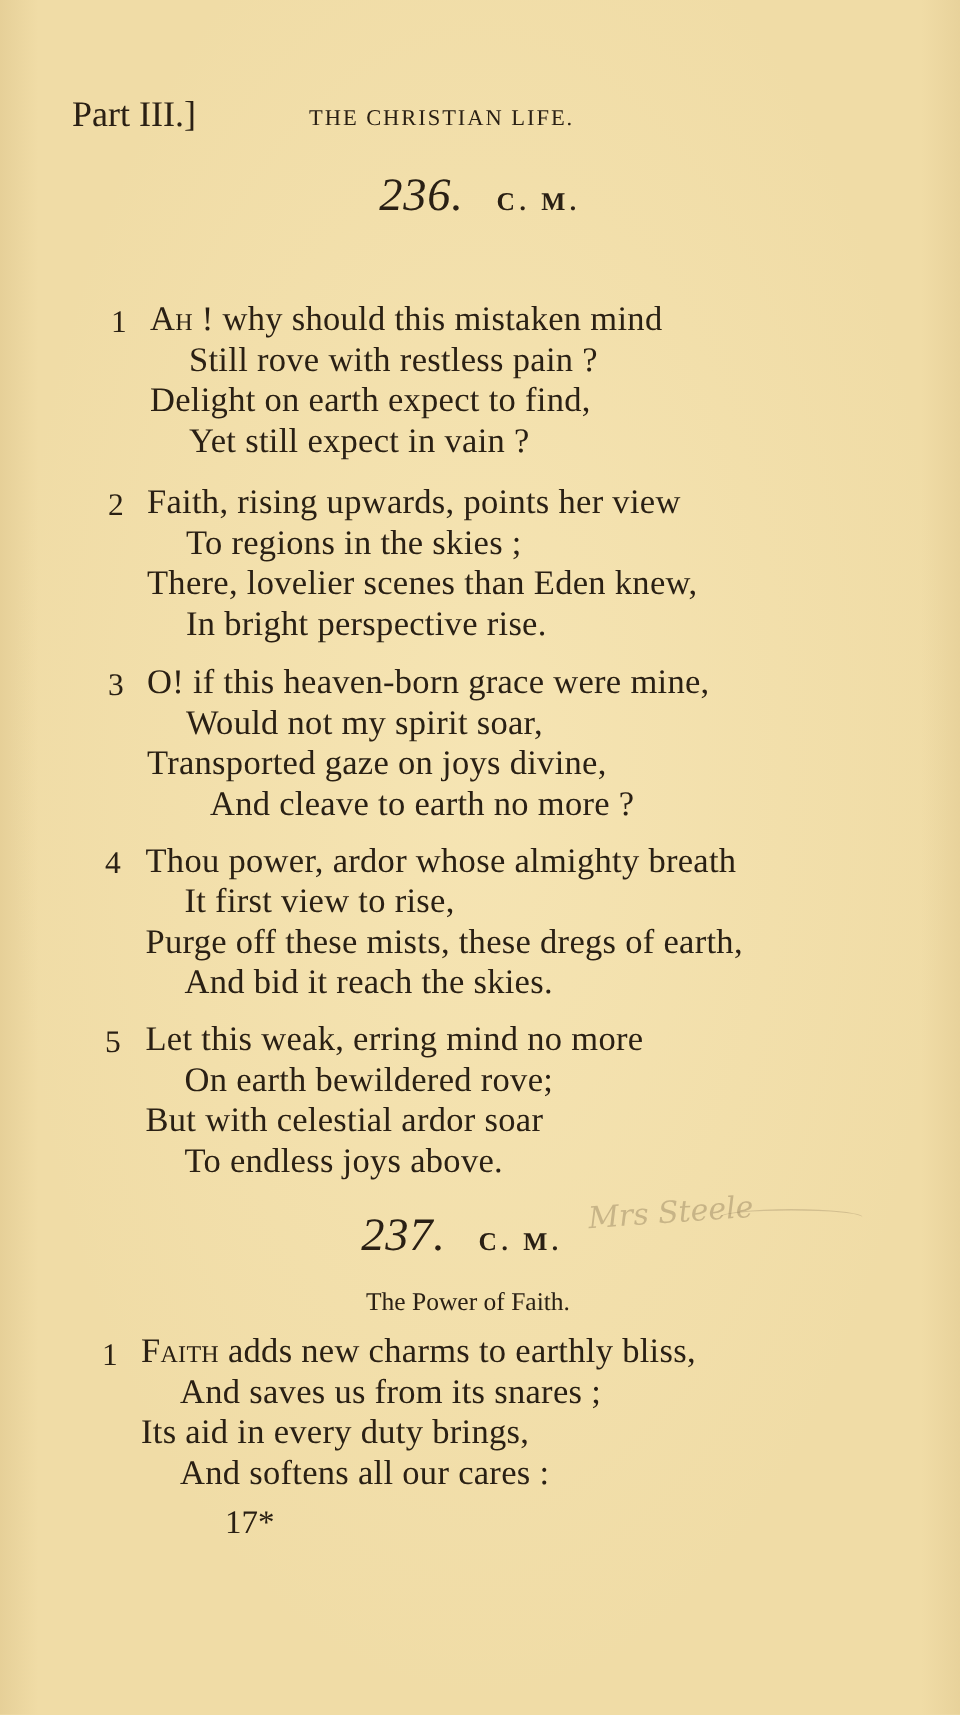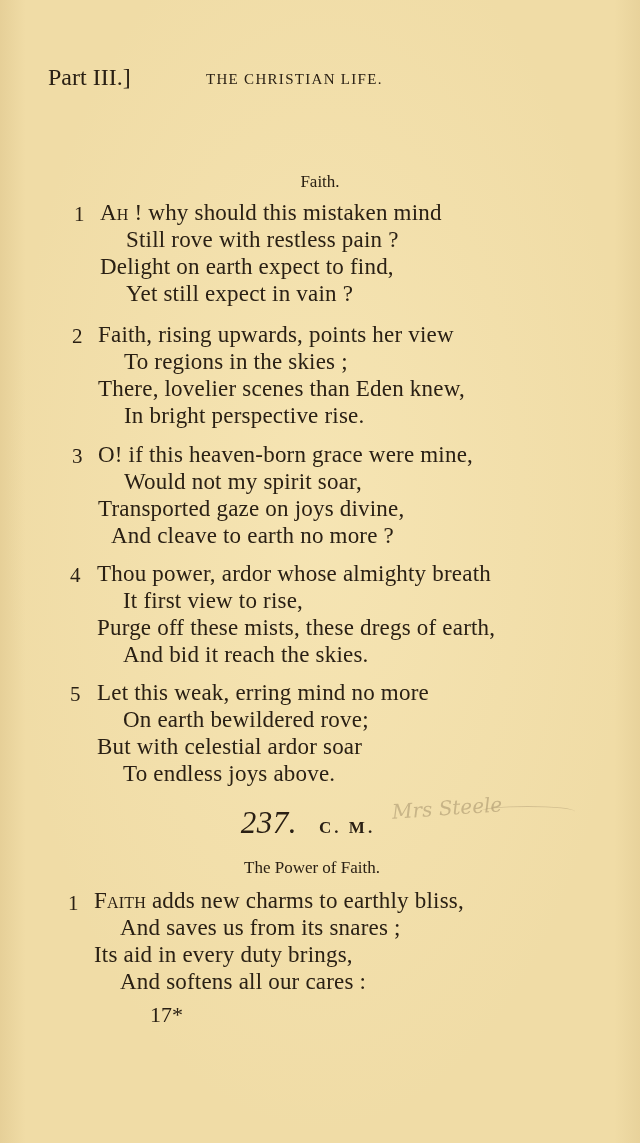--- a/index.html
+++ b/index.html
@@ -110,21 +110,23 @@
 </head>
 <body>
 
 <div class="page">
 
   <div class="running-head">
     <span class="part">Part III.]</span>
     <span class="title">THE CHRISTIAN LIFE.</span>
   </div>
 
-  <div class="hymn-subtitle" style="top:172px;">Faith.</div>
+  <div class="hymn-head" style="top:112px;">
+    <span class="hymn-number">236.</span><span class="hymn-meter">C. M.</span>
+  </div>
 
   <div>
     <span class="verse-num" style="left:74px; top:202px;">1</span>
     <span class="line" style="left:100px; top:200px;"><span class="sc">Ah</span><span> ! why should this mistaken mind</span></span>
     <span class="line" style="left:126px; top:227px;">Still rove with restless pain ?</span>
     <span class="line" style="left:100px; top:254px;">Delight on earth expect to find,</span>
     <span class="line" style="left:126px; top:281px;">Yet still expect in vain ?</span>
   </div>
 
   <div>
@@ -133,21 +135,21 @@
     <span class="line" style="left:124px; top:349px;">To regions in the skies ;</span>
     <span class="line" style="left:98px; top:376px;">There, lovelier scenes than Eden knew,</span>
     <span class="line" style="left:124px; top:403px;">In bright perspective rise.</span>
   </div>
 
   <div>
     <span class="verse-num" style="left:72px; top:444px;">3</span>
     <span class="line" style="left:98px; top:442px;">O! if this heaven-born grace were mine,</span>
     <span class="line" style="left:124px; top:469px;">Would not my spirit soar,</span>
     <span class="line" style="left:98px; top:496px;">Transported gaze on joys divine,</span>
-    <span class="line" style="left:111px; top:523px;">And cleave to earth no more ?</span>
+    <span class="line" style="left:140px; top:523px;">And cleave to earth no more ?</span>
   </div>
 
   <div>
     <span class="verse-num" style="left:70px; top:563px;">4</span>
     <span class="line" style="left:97px; top:561px;">Thou power, ardor whose almighty breath</span>
     <span class="line" style="left:123px; top:588px;">It first view to rise,</span>
     <span class="line" style="left:97px; top:615px;">Purge off these mists, these dregs of earth,</span>
     <span class="line" style="left:123px; top:642px;">And bid it reach the skies.</span>
   </div>
 

